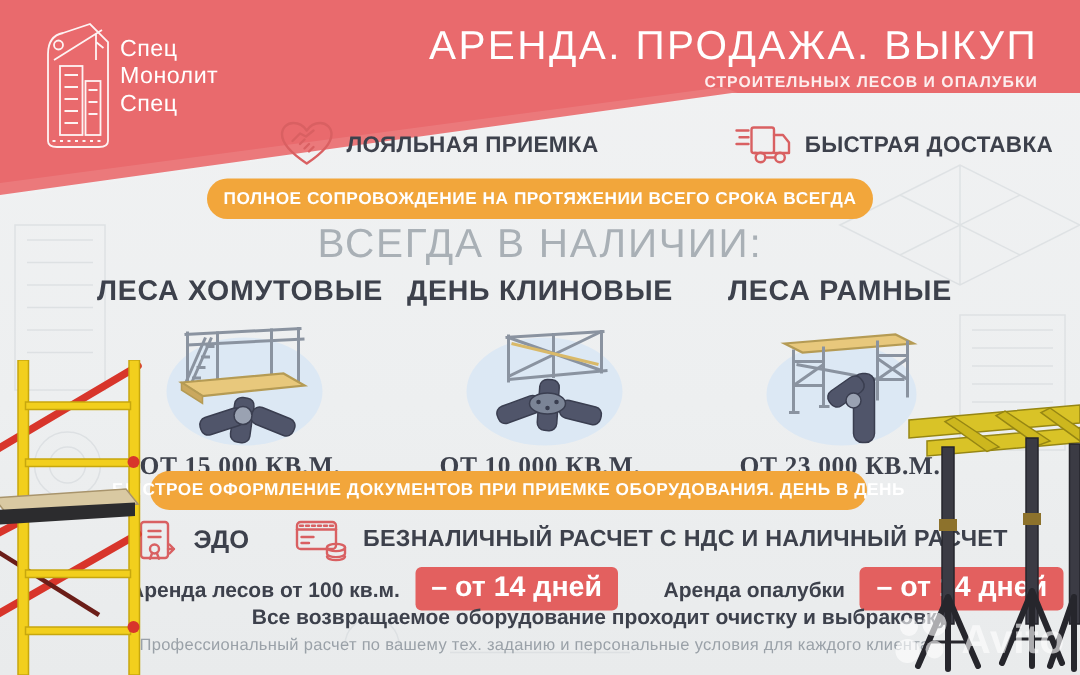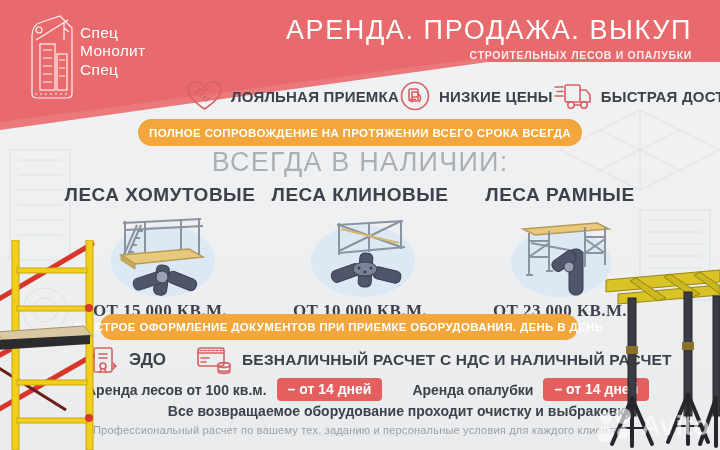--- a/index.html
+++ b/index.html
@@ -49,21 +49,21 @@
 
   .payments { position:absolute; top:344px; left:86px; height:32px; display:flex;
     align-items:center;justify-content:center; }
   .edo-label { font-size:17px; font-weight:700; color:#3d414c; margin:0 0 0 9px; }
   .cashless-label { font-size:15.5px; font-weight:700; color:#3d414c; letter-spacing:.2px;
     margin-left:10px; white-space:nowrap; }
   .pay-gap { width:30px; }
 
   .terms { position:absolute; top:378px; left:86px; display:flex; align-items:center; }
   .term-label { font-size:14px; font-weight:700; color:#3d414c; white-space:nowrap; }
-  .term-badge { background:#e3605f; color:#fff; font-size:14px; font-weight:700;
+  .term-badge { background:#e3605f; color:#fff; font-size:19px; font-weight:700;
     border-radius:4px; padding:3px 11px 4px; margin-left:10px; white-space:nowrap; }
   .term-sep { width:30px; }
 
   .quality-note { position:absolute; top:403px; left:120px; width:560px; text-align:center;
     font-size:14px; font-weight:700; color:#3d414c; }
 
   .footer-note { position:absolute; top:424px; left:93px; font-size:11px; color:#9aa1a8;
     letter-spacing:.2px; white-space:nowrap; }
 
   .photo-left { position:absolute; left:-4px; bottom:0; }
@@ -124,31 +124,20 @@
     <div class="benefit">
       <svg width="37" height="32" viewBox="0 0 37 32">
         <g stroke="#d96062" stroke-width="1.6" fill="none" stroke-linecap="round" stroke-linejoin="round">
           <path d="M18.5 29 C8 22 2 16 2 9.5 C2 5 5.5 2 9.6 2 C13 2 16.5 4 18.5 7 C20.5 4 24 2 27.4 2 C31.5 2 35 5 35 9.5 C35 16 29 22 18.5 29 Z"></path>
           <path d="M9 14 l5-5 4 2 5-4 M14 16 l3-3 M17 19 l3-3 M20 21 l3-3"></path>
         </g>
       </svg>
       <span class="benefit-label">ЛОЯЛЬНАЯ ПРИЕМКА</span>
     </div>
     <div class="benefit">
-      <svg width="32" height="32" viewBox="0 0 32 32">
-        <g stroke="#d96062" stroke-width="1.6" fill="none" stroke-linecap="round">
-          <circle cx="16" cy="16" r="13.5"></circle>
-          <rect x="10" y="9" width="9" height="12" rx="1.5"></rect>
-          <path d="M13 12 h4 a2.5 2.5 0 0 1 0 5 h-4 M13 12 v10 M11.5 19.5 h5"></path>
-          <path d="M19 14 c3 1 3.5 5 1 8"></path>
-        </g>
-      </svg>
-      <span class="benefit-label">НИЗКИЕ ЦЕНЫ</span>
-    </div>
-    <div class="benefit">
       <svg width="40" height="30" viewBox="0 0 40 30">
         <g stroke="#d96062" stroke-width="1.6" fill="none" stroke-linecap="round" stroke-linejoin="round">
           <path d="M2 6 h8 M4 10.5 h6 M2 15 h8"></path>
           <rect x="12" y="4" width="15" height="17" rx="1.5"></rect>
           <path d="M27 9 h6 l4 5 v7 h-10"></path>
           <circle cx="18" cy="24" r="3.2"></circle>
           <circle cx="31" cy="24" r="3.2"></circle>
           <path d="M14 21 h1 M21.5 24 h6"></path>
         </g>
       </svg>
@@ -177,21 +166,21 @@
           <rect x="70" y="56" width="13" height="30" rx="5" transform="rotate(8 76 71)"></rect>
           <rect x="48" y="66" width="30" height="12" rx="5" transform="rotate(-18 63 72)"></rect>
           <rect x="82" y="66" width="30" height="12" rx="5" transform="rotate(22 97 72)"></rect>
         </g>
         <circle cx="77" cy="68" r="6" fill="#9aa2b2" stroke="#3a3e50"></circle>
       </svg>
       <div class="product-price">ОТ 15 000 КВ.М.</div>
     </div>
 
     <div class="product">
-      <div class="product-name">ЛЕСА КЛИНОВЫЕ</div>
+      <div class="product-name">ДЕНЬ КЛИНОВЫЕ</div>
       <svg class="product-img" width="150" height="92" viewBox="0 0 150 92">
         <ellipse cx="78" cy="52" rx="52" ry="36" fill="#dce8f4"></ellipse>
         <g stroke="#8a93a0" stroke-width="2" fill="none">
           <path d="M52 16 L118 12 M54 44 L120 38"></path>
           <path d="M54 14 V46 M116 11 V40 M84 13 V43"></path>
           <path d="M54 16 L116 38 M116 12 L54 42"></path>
           <path d="M56 24 L112 32" stroke="#c9a send54" stroke-width="0"></path>
         </g>
         <path d="M56 20 L114 34" stroke="#d9b968" stroke-width="2"></path>
         <g fill="#50556a" stroke="#3a3e50" stroke-width="1">

